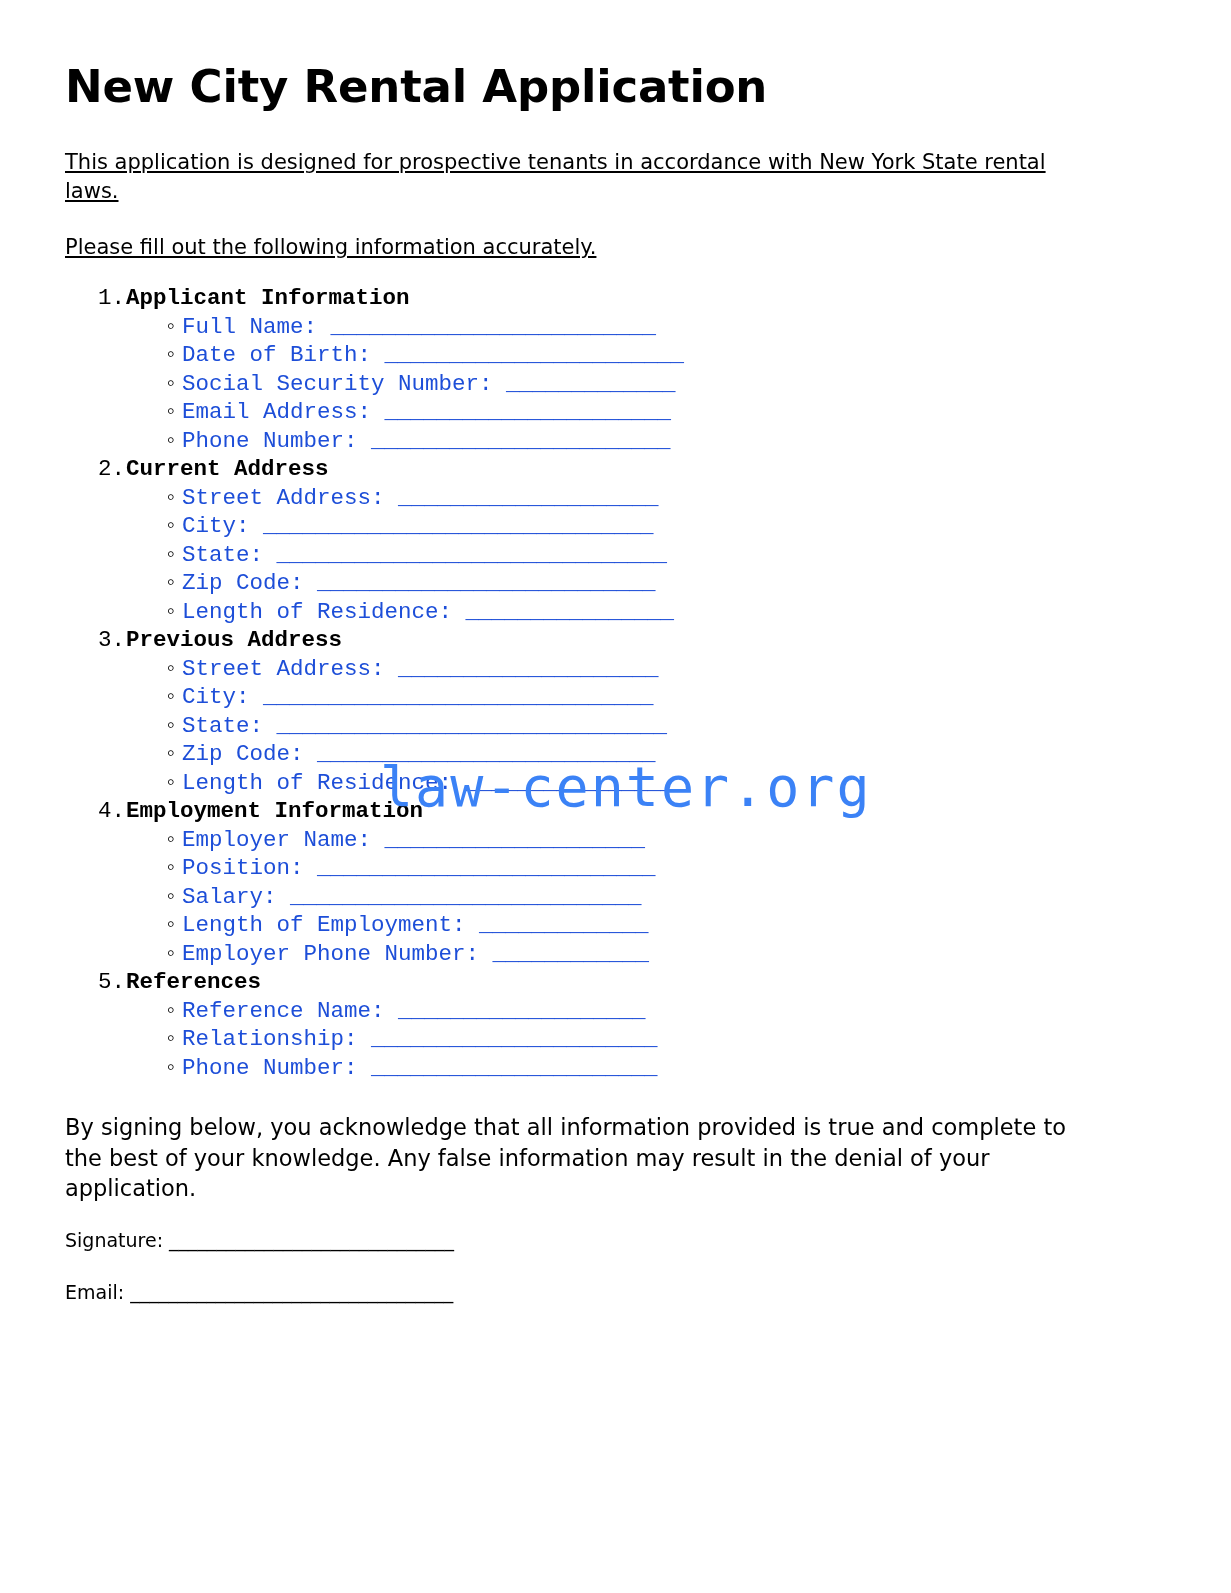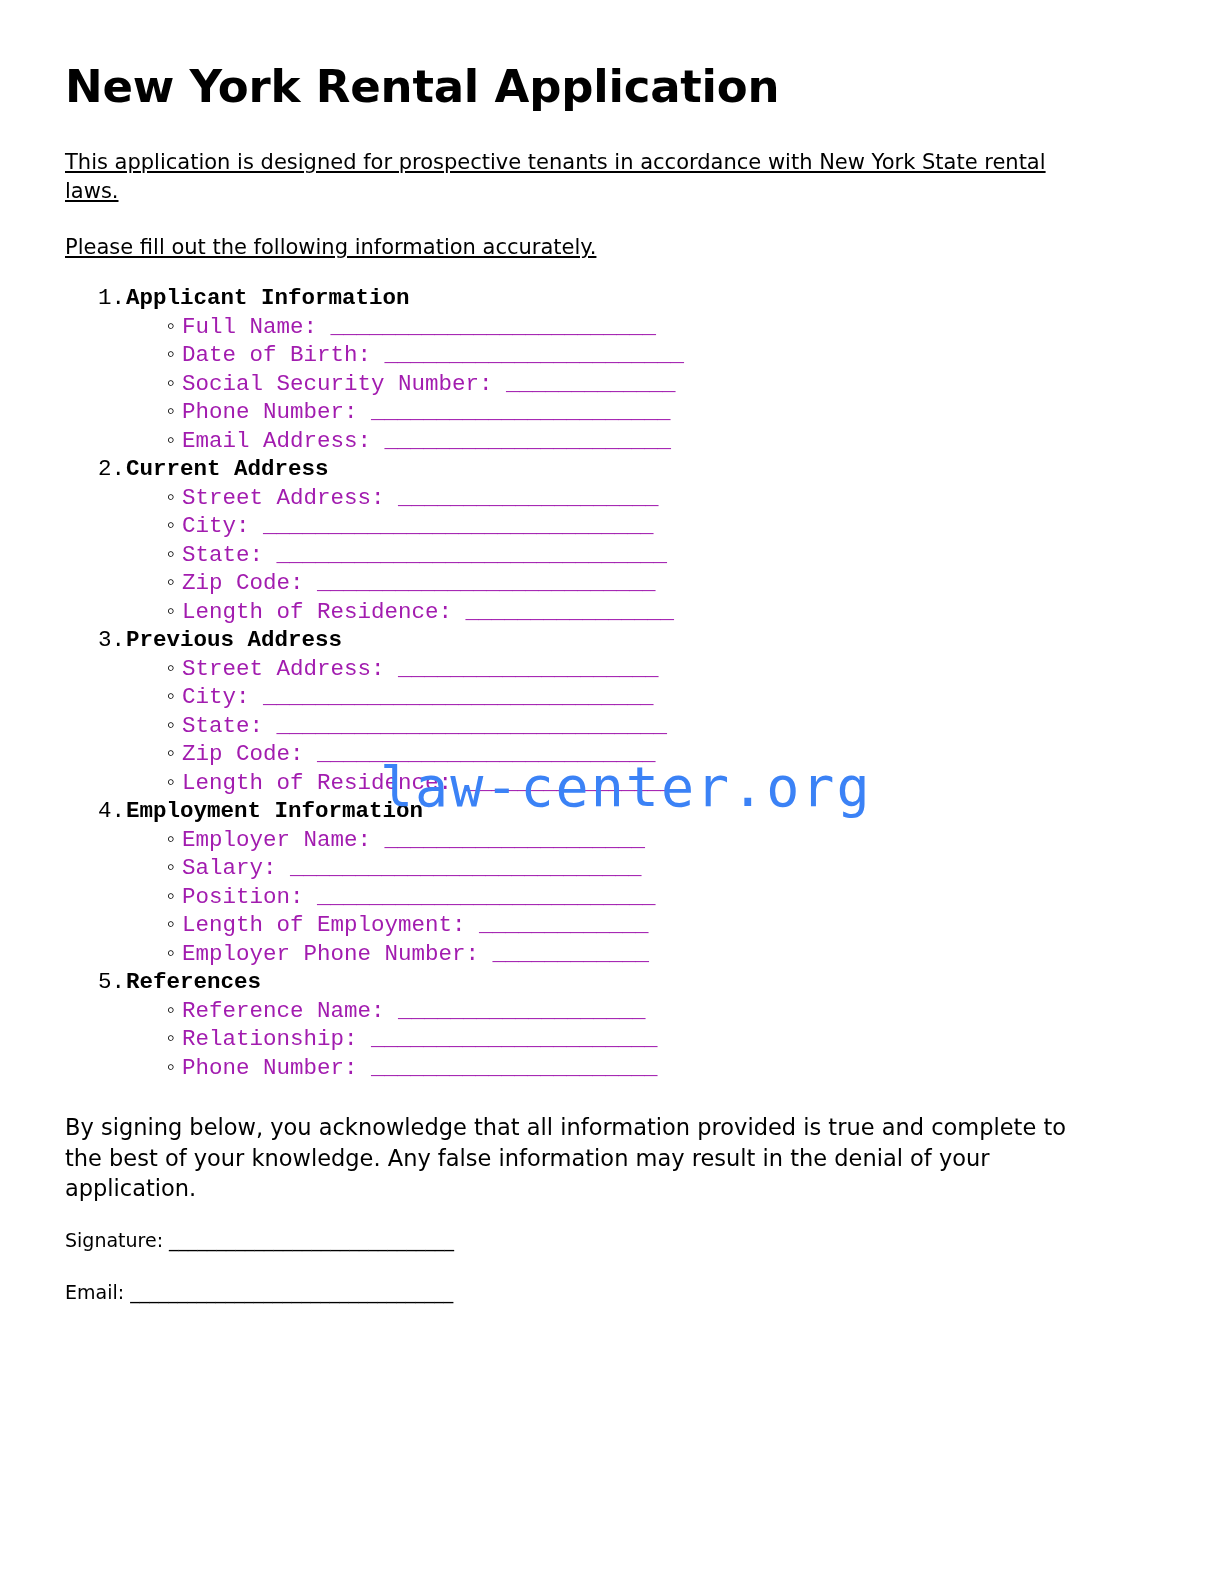--- a/index.html
+++ b/index.html
@@ -97,21 +97,21 @@
   ul.fields {
     margin: 0;
     padding: 0;
     list-style: none;
   }
   ul.fields > li.field {
     position: relative;
     padding-left: 56px;
     font-size: 22.5px;
     line-height: 28.5px;
-    color: #a21caf;
+    color: #1d4ed8;
     white-space: nowrap;
   }
   ul.fields > li.field > .bullet {
     position: absolute;
     left: 38px;
     top: 0;
     font-size: 22.5px;
     line-height: 28.5px;
     color: #000;
   }
@@ -154,42 +154,42 @@
     pointer-events: none;
   }
 </style>
 </head>
 <body>
 
 <div class="page">
 
   <div class="content">
 
-    <h1 class="doc-title">New York Rental Application</h1>
+    <h1 class="doc-title">New City Rental Application</h1>
 
     <div class="spacer-after-title"></div>
 
     <p class="intro">This application is designed for prospective tenants in accordance with New York State rental laws.</p>
 
     <div class="spacer-para"></div>
 
     <p class="intro">Please fill out the following information accurately.</p>
 
     <div class="spacer-before-list"></div>
 
     <ol class="sections" id="sections-root">
         <li class="section">
           <span class="sec-number"></span>
           <div class="sec-title">Applicant Information</div>
           <ul class="fields">
             <li class="field"><span class="bullet"></span><span class="field-label">Full Name: </span><span class="blank">_________________________</span></li>
             <li class="field"><span class="bullet"></span><span class="field-label">Date of Birth: </span><span class="blank">_______________________</span></li>
             <li class="field"><span class="bullet"></span><span class="field-label">Social Security Number: </span><span class="blank">_____________</span></li>
+            <li class="field"><span class="bullet"></span><span class="field-label">Email Address: </span><span class="blank">______________________</span></li>
             <li class="field"><span class="bullet"></span><span class="field-label">Phone Number: </span><span class="blank">_______________________</span></li>
-            <li class="field"><span class="bullet"></span><span class="field-label">Email Address: </span><span class="blank">______________________</span></li>
           </ul>
         </li>
         <li class="section">
           <span class="sec-number"></span>
           <div class="sec-title">Current Address</div>
           <ul class="fields">
             <li class="field"><span class="bullet"></span><span class="field-label">Street Address: </span><span class="blank">____________________</span></li>
             <li class="field"><span class="bullet"></span><span class="field-label">City: </span><span class="blank">______________________________</span></li>
             <li class="field"><span class="bullet"></span><span class="field-label">State: </span><span class="blank">______________________________</span></li>
             <li class="field"><span class="bullet"></span><span class="field-label">Zip Code: </span><span class="blank">__________________________</span></li>
@@ -205,22 +205,22 @@
             <li class="field"><span class="bullet"></span><span class="field-label">State: </span><span class="blank">______________________________</span></li>
             <li class="field"><span class="bullet"></span><span class="field-label">Zip Code: </span><span class="blank">__________________________</span></li>
             <li class="field"><span class="bullet"></span><span class="field-label">Length of Residence: </span><span class="blank">________________</span></li>
           </ul>
         </li>
         <li class="section">
           <span class="sec-number"></span>
           <div class="sec-title">Employment Information</div>
           <ul class="fields">
             <li class="field"><span class="bullet"></span><span class="field-label">Employer Name: </span><span class="blank">____________________</span></li>
+            <li class="field"><span class="bullet"></span><span class="field-label">Position: </span><span class="blank">__________________________</span></li>
             <li class="field"><span class="bullet"></span><span class="field-label">Salary: </span><span class="blank">___________________________</span></li>
-            <li class="field"><span class="bullet"></span><span class="field-label">Position: </span><span class="blank">__________________________</span></li>
             <li class="field"><span class="bullet"></span><span class="field-label">Length of Employment: </span><span class="blank">_____________</span></li>
             <li class="field"><span class="bullet"></span><span class="field-label">Employer Phone Number: </span><span class="blank">____________</span></li>
           </ul>
         </li>
         <li class="section">
           <span class="sec-number"></span>
           <div class="sec-title">References</div>
           <ul class="fields">
             <li class="field"><span class="bullet"></span><span class="field-label">Reference Name: </span><span class="blank">___________________</span></li>
             <li class="field"><span class="bullet"></span><span class="field-label">Relationship: </span><span class="blank">______________________</span></li>

